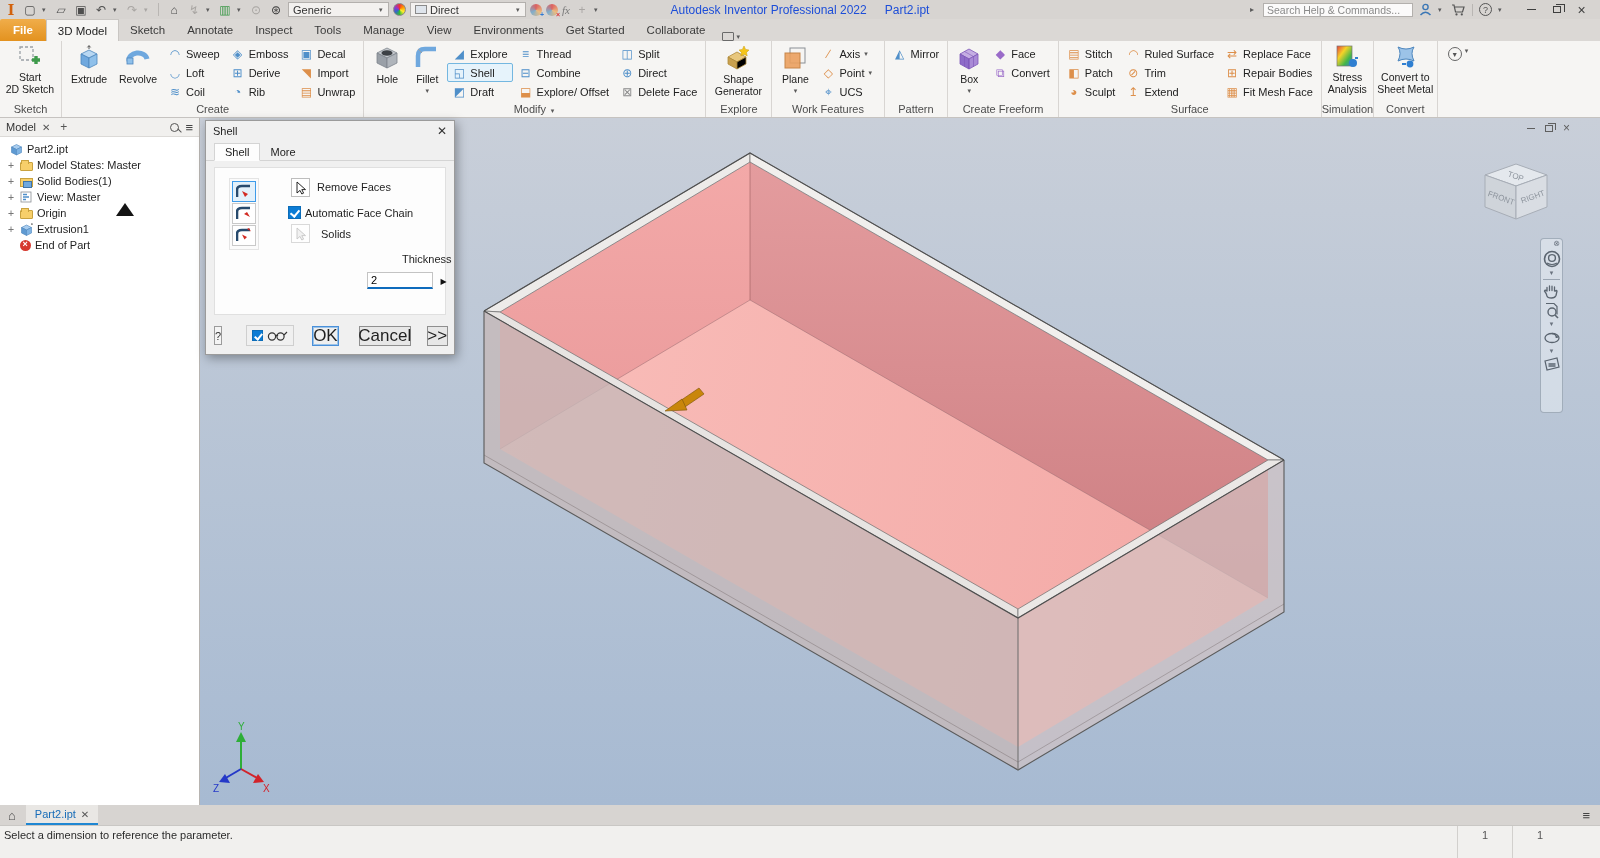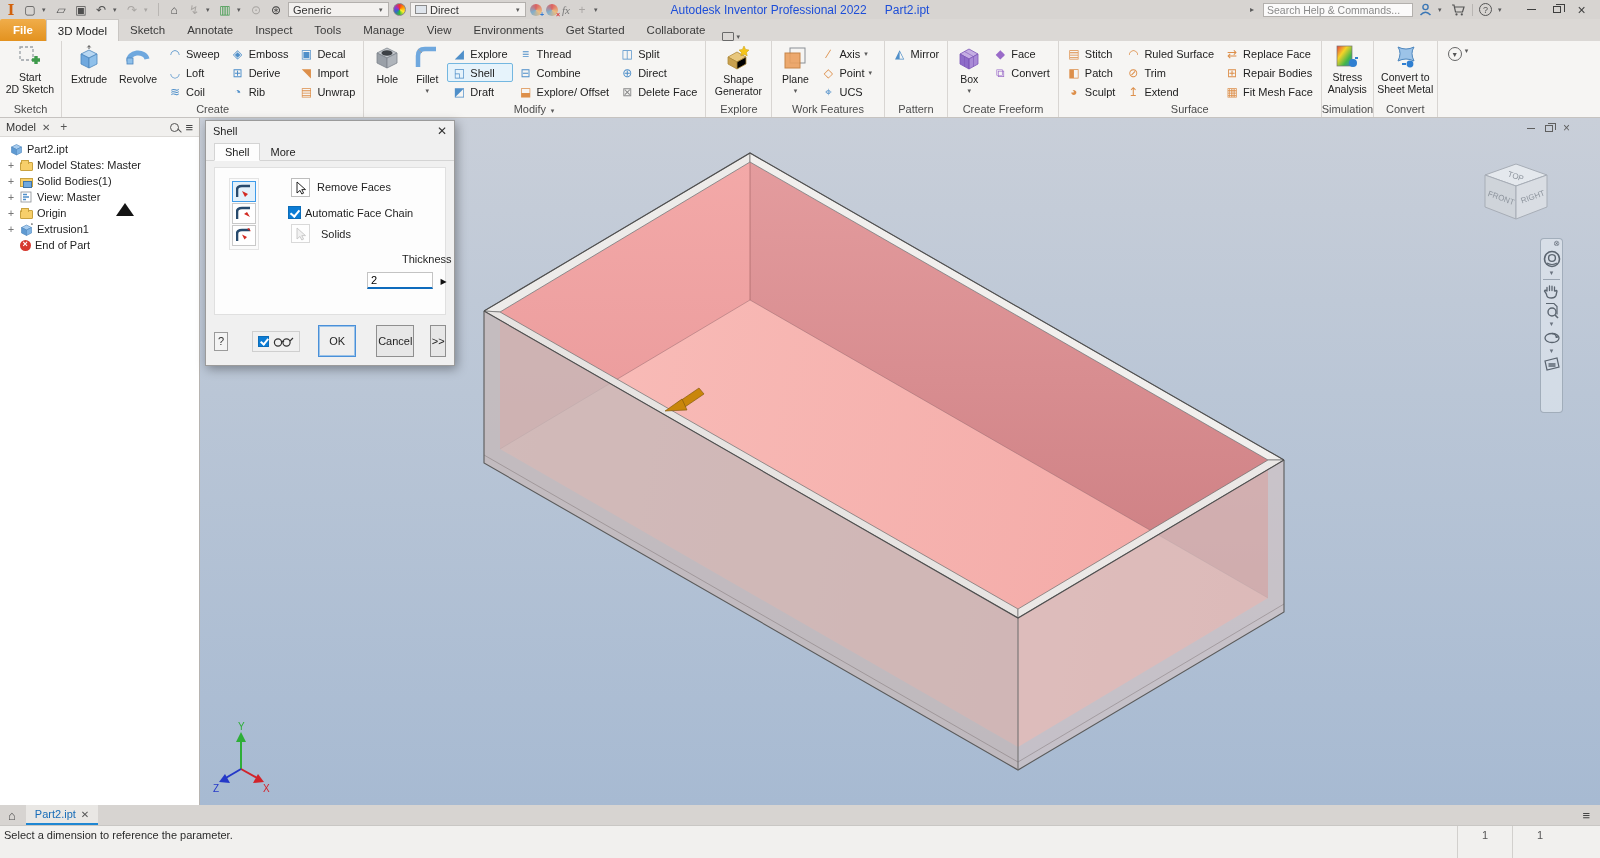--- a/index.html
+++ b/index.html
@@ -117,21 +117,21 @@
   .dlabel { position:absolute; font-size:11px; color:#1f1f1f; }
   .dcheck { position:absolute; width:13px; height:13px; background:#0c7cd5; border:1px solid #0b6cb8; display:inline-block; }
   .dcheck:before { content:""; position:absolute; left:3px; top:1px; width:4px; height:7px; border:solid #fff; border-width:0 2px 2px 0; transform:rotate(40deg); }
   .thickinput { position:absolute; left:152px; top:104px; width:66px; height:17px; border:1px solid #c4c4c4; border-bottom:2px solid #0f6cbd; font-size:11px; padding:0 3px; font-family:"Liberation Sans", sans-serif; background:#fff; }
   .spinbtn { position:absolute; left:222px; top:106px; width:13px; height:14px; display:flex; align-items:center; justify-content:center; font-size:8px; color:#111; }
   .dfooter { display:flex; align-items:center; padding:6px 8px 8px 8px; gap:6px; }
   .qbtn { width:19px; height:19px; background:#f4f4f4; border:1px solid #9b9b9b; display:flex; align-items:center; justify-content:center; font-size:11px; color:#333; }
   .pvgroup { display:flex; align-items:center; gap:3px; border:1px solid #cfcfcf; height:21px; padding:0 5px; margin-left:18px; }
   .pvcheck { width:11px; height:11px; background:#0c7cd5; border:1px solid #0b6cb8; position:relative; display:inline-block; }
   .pvcheck:before { content:""; position:absolute; left:2.5px; top:0.5px; width:3px; height:6px; border:solid #fff; border-width:0 2px 2px 0; transform:rotate(40deg); }
-  .dbtn { height:32px; background:#e7e7e7; border:1px solid #8f8f8f; font-size:11px; color:#1f1f1f; display:flex; align-items:center; justify-content:center; font-family:"Liberation Sans", sans-serif; }
+  .dbtn { height:20px; background:#e7e7e7; border:1px solid #8f8f8f; font-size:17px; color:#1f1f1f; display:flex; align-items:center; justify-content:center; font-family:"Liberation Sans", sans-serif; }
   .dbtn.ok { width:52px; border:1px solid #4a90d9; box-shadow:inset 0 0 0 1px #9cc3e8; background:#efefef; margin-left:12px; }
   .dbtn.cancel { width:52px; margin-left:14px; }
   .dbtn.more { width:21px; margin-left:10px; }
   .dpointer { position:absolute; left:116px; top:203px; width:0; height:0; border-left:9px solid transparent; border-right:9px solid transparent; border-bottom:13px solid #141414; }
 
   
   .doctabs { position:absolute; left:0; top:805px; width:1600px; height:20px; background:#d7d4d1; display:flex; align-items:center; }
   .homeic { margin-left:8px; font-size:13px; color:#4a4a4a; }
   .dtabitem { margin-left:10px; height:20px; display:flex; align-items:center; gap:5px; padding:0 9px; background:#e9e7e4; border-bottom:2px solid #1e86d2; color:#176cb8; font-size:11px; }
   .dtabitem .dx2 { color:#555; font-size:10px; }

